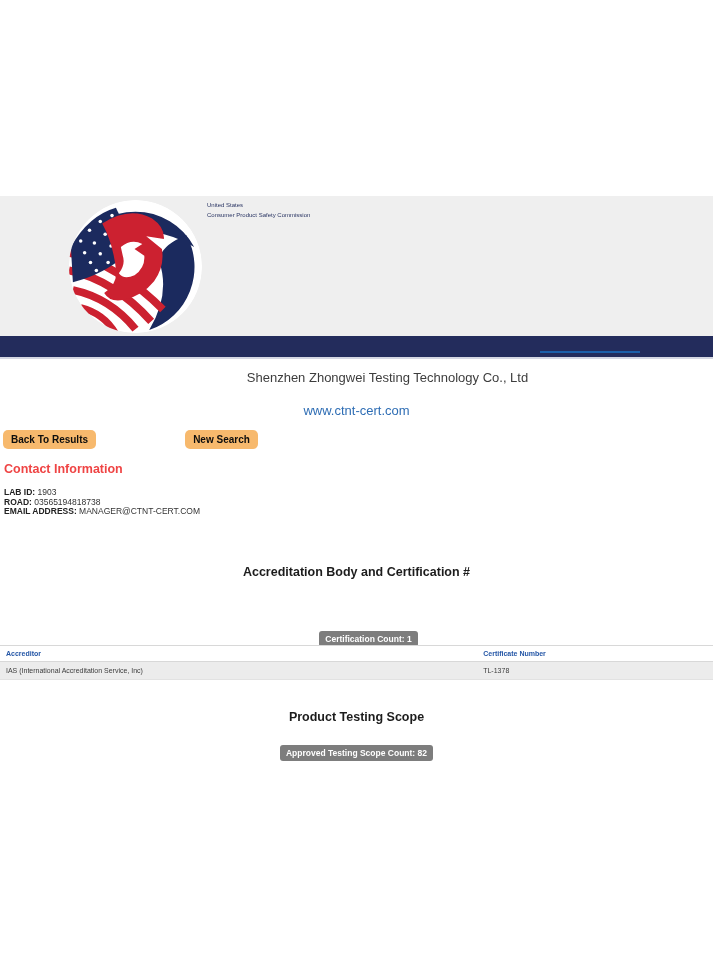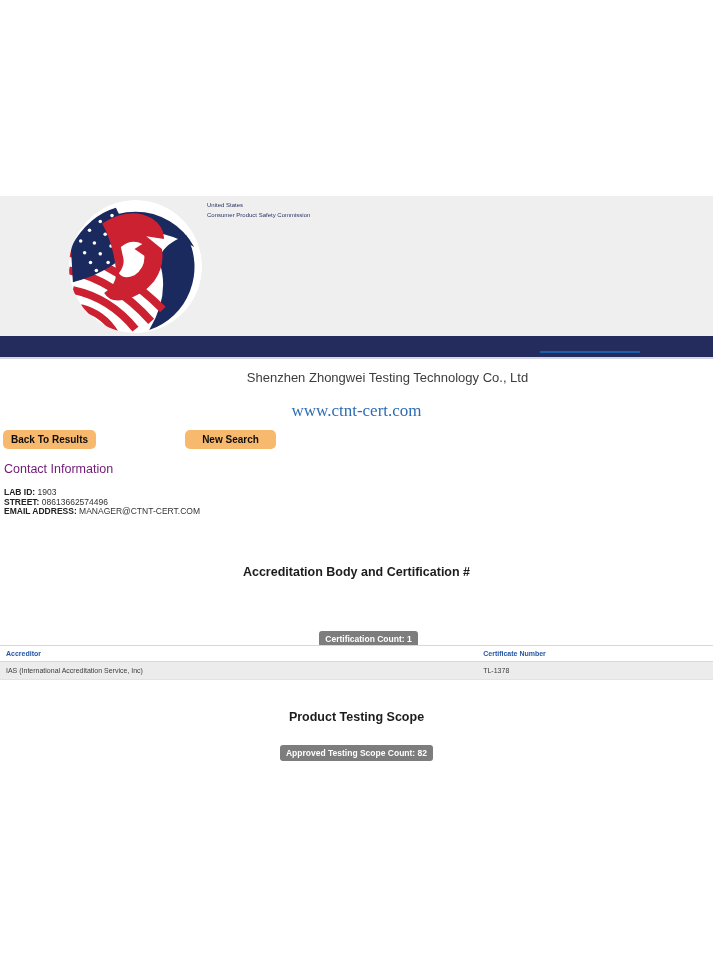--- a/index.html
+++ b/index.html
@@ -59,49 +59,48 @@
     padding-left: 31px;
   }
   .website-row {
     position: absolute;
     left: 0; top: 401px;
     width: 713px;
     text-align: center;
   }
   .website {
     color: #2e6db4;
-    font-size: 17px;
+    font-size: 13px;
     text-decoration: none;
     cursor: pointer;
-    font-family: Liberation Serif, serif;
   }
 
   .btn {
     position: absolute;
     top: 430px;
     height: 19px;
     background: #f7b96d;
     border: none;
     border-radius: 5px;
     font-family: "Liberation Sans", sans-serif;
     font-size: 10px;
     font-weight: bold;
     color: #0d0d0d;
     cursor: pointer;
     padding: 0;
   }
   .btn-back { left: 3px;   width: 93px; }
-  .btn-new  { left: 185px; width: 91px; }
+  .btn-new  { left: 185px; width: 73px; }
 
   .contact-heading {
     position: absolute;
     left: 4px; top: 462px;
     font-size: 12.5px;
-    font-weight: normal;
-    color: #701a75;
+    font-weight: bold;
+    color: #ef4444;
   }
   .contact-block {
     position: absolute;
     left: 4px; top: 488px;
     font-size: 8.5px;
     line-height: 9.7px;
     color: #333333;
   }
   .contact-block b { color: #222222; }
 
@@ -227,21 +226,21 @@
   <div class="website-row">
     <a class="website" href="#">www.ctnt-cert.com</a>
   </div>
 
   <button class="btn btn-back">Back To Results</button>
   <button class="btn btn-new">New Search</button>
 
   <div class="contact-heading">Contact Information</div>
   <div class="contact-block">
     <div><b>LAB ID:</b> <span>1903</span></div>
-    <div><b>STREET:</b> <span>08613662574496</span></div>
+    <div><b>ROAD:</b> <span>03565194818738</span></div>
     <div><b>EMAIL ADDRESS:</b> <span>MANAGER@CTNT-CERT.COM</span></div>
   </div>
 
   <div class="center-heading accreditation-heading">Accreditation Body and Certification #</div>
   <div class="badge-row badge-row-1">
     <span class="count-badge">Certification Count: 1</span>
   </div>
 
   <table class="cert-table">
     <thead>

